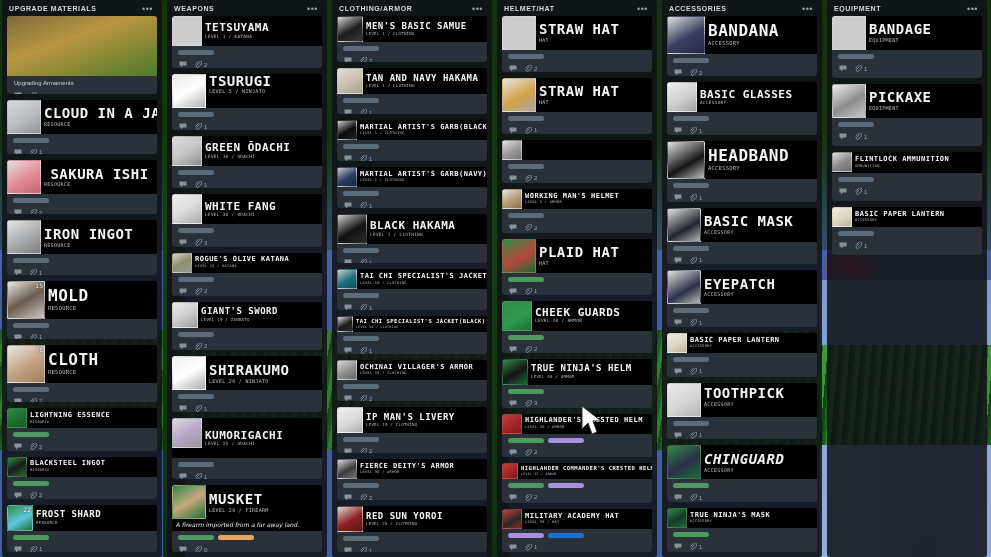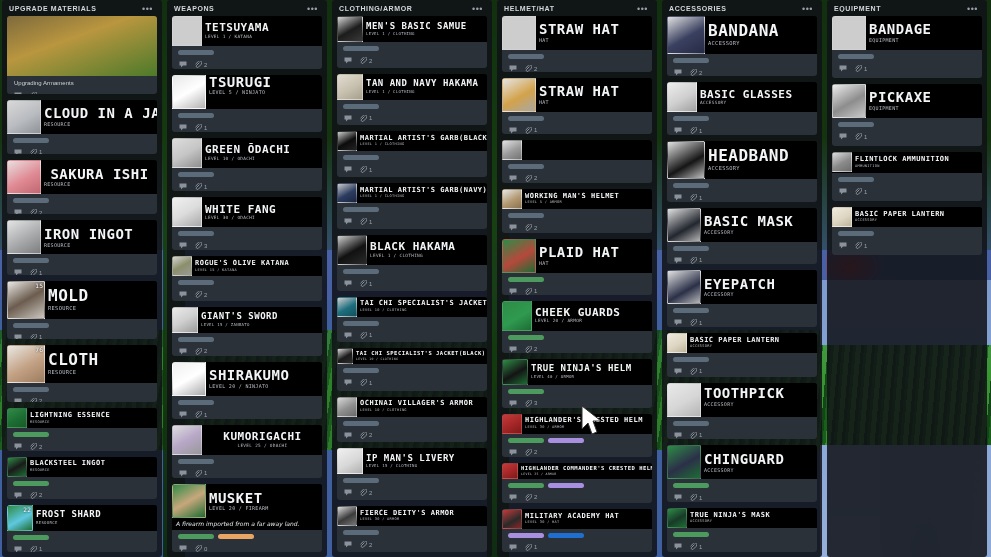--- a/index.html
+++ b/index.html
@@ -603,21 +603,21 @@
               </svg>
               <span class="badge-count">1</span>
             </span>
           </div>
         </div>
         <div class="card">
           <div class="card-main">
             <div class="thumb-wrap">
               <div class="thumb" style="width: 30px; height: 30px; background: linear-gradient(150deg, rgb(221, 221, 221) 0%, rgb(184, 167, 200) 50%, rgb(152, 152, 152) 100%);"></div>
             </div>
-            <div class="card-text" style="height: 30px; text-align: center;">
+            <div class="card-text" style="height: 40px;">
               <div class="card-title" style="font-size: 11px;">KUMORIGACHI</div>
               <div class="card-sub" style="font-size: 4.4px;">LEVEL 25 / ODACHI</div>
             </div>
           </div>
           <div class="tag-row">
             <span class="tag" style="background: rgb(92, 107, 122);"></span>
           </div>
           <div class="badge-row">
             <span class="badge">
               <svg class="bicon" width="8" height="7" viewBox="0 0 16 14">
@@ -932,20 +932,47 @@
               </svg>
             </span>
             <span class="badge">
               <svg class="bicon" width="8" height="7" viewBox="0 0 16 14">
                 <path d="M11 3L5 9a2.5 2.5 0 003.5 3.5l6-6a4 4 0 10-5.7-5.7L3 6.5" fill="none" stroke="#8b929b" stroke-width="2"></path>
               </svg>
               <span class="badge-count">2</span>
             </span>
           </div>
         </div>
+        <div class="card">
+          <div class="card-main">
+            <div class="thumb-wrap">
+              <div class="thumb" style="width: 26px; height: 26px; background: linear-gradient(150deg, rgb(217, 217, 217) 0%, rgb(142, 32, 32) 55%, rgb(94, 20, 20) 100%);"></div>
+            </div>
+            <div class="card-text" style="height: 26px;">
+              <div class="card-title" style="font-size: 9px;">RED SUN YOROI</div>
+              <div class="card-sub" style="font-size: 4px;">LEVEL 35 / CLOTHING</div>
+            </div>
+          </div>
+          <div class="tag-row">
+            <span class="tag" style="background: rgb(92, 107, 122);"></span>
+          </div>
+          <div class="badge-row">
+            <span class="badge">
+              <svg class="bicon" width="8" height="7" viewBox="0 0 16 14">
+                <path d="M1 1h14v8H8l-4 4V9H1z" fill="#8b929b"></path>
+              </svg>
+            </span>
+            <span class="badge">
+              <svg class="bicon" width="8" height="7" viewBox="0 0 16 14">
+                <path d="M11 3L5 9a2.5 2.5 0 003.5 3.5l6-6a4 4 0 10-5.7-5.7L3 6.5" fill="none" stroke="#8b929b" stroke-width="2"></path>
+              </svg>
+              <span class="badge-count">1</span>
+            </span>
+          </div>
+        </div>
       </div>
     </div>
     <div class="column">
       <div class="col-header">
         <div class="col-title">HELMET/HAT</div>
         <div class="col-menu">•••</div>
       </div>
       <div class="col-body">
         <div class="card">
           <div class="card-main">
@@ -1412,21 +1439,21 @@
               <span class="badge-count">1</span>
             </span>
           </div>
         </div>
         <div class="card">
           <div class="card-main">
             <div class="thumb-wrap">
               <div class="thumb" style="width: 34px; height: 34px; background: linear-gradient(150deg, rgb(46, 139, 70) 0%, rgb(43, 48, 72) 55%, rgb(29, 109, 51) 100%);"></div>
             </div>
             <div class="card-text" style="height: 34px;">
-              <div class="card-title" style="font-size: 14px;">CHINGUARD</div>
+              <div class="card-title" style="font-size: 14px; font-style: italic;">CHINGUARD</div>
               <div class="card-sub" style="font-size: 5px;">ACCESSORY</div>
             </div>
           </div>
           <div class="tag-row">
             <span class="tag" style="background: rgb(76, 154, 94);"></span>
           </div>
           <div class="badge-row">
             <span class="badge">
               <svg class="bicon" width="8" height="7" viewBox="0 0 16 14">
                 <path d="M1 1h14v8H8l-4 4V9H1z" fill="#8b929b"></path>

